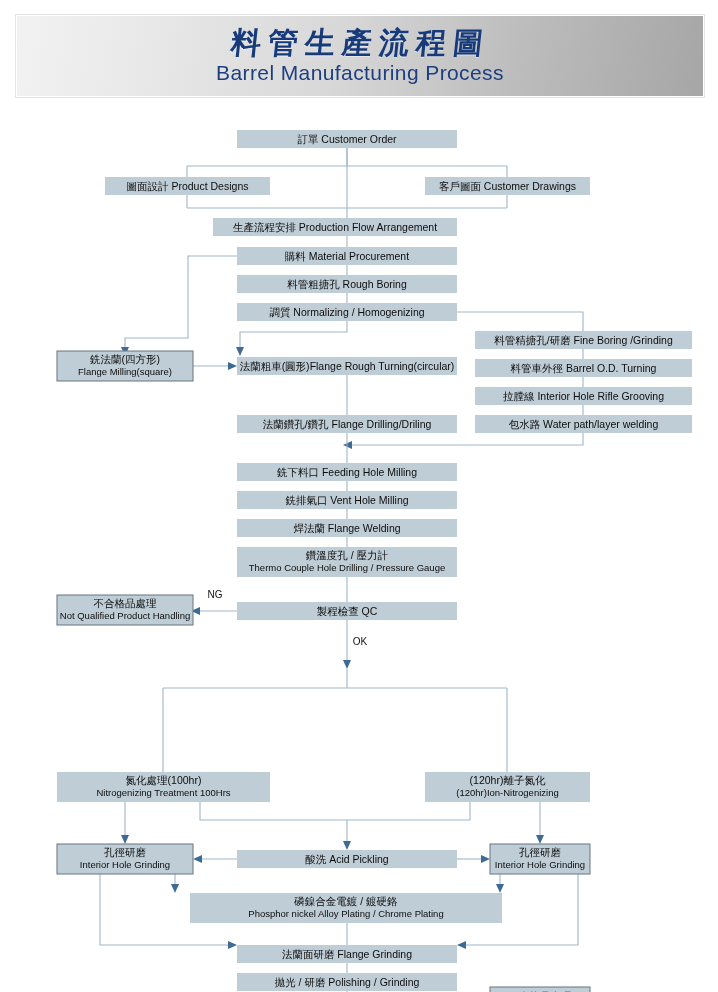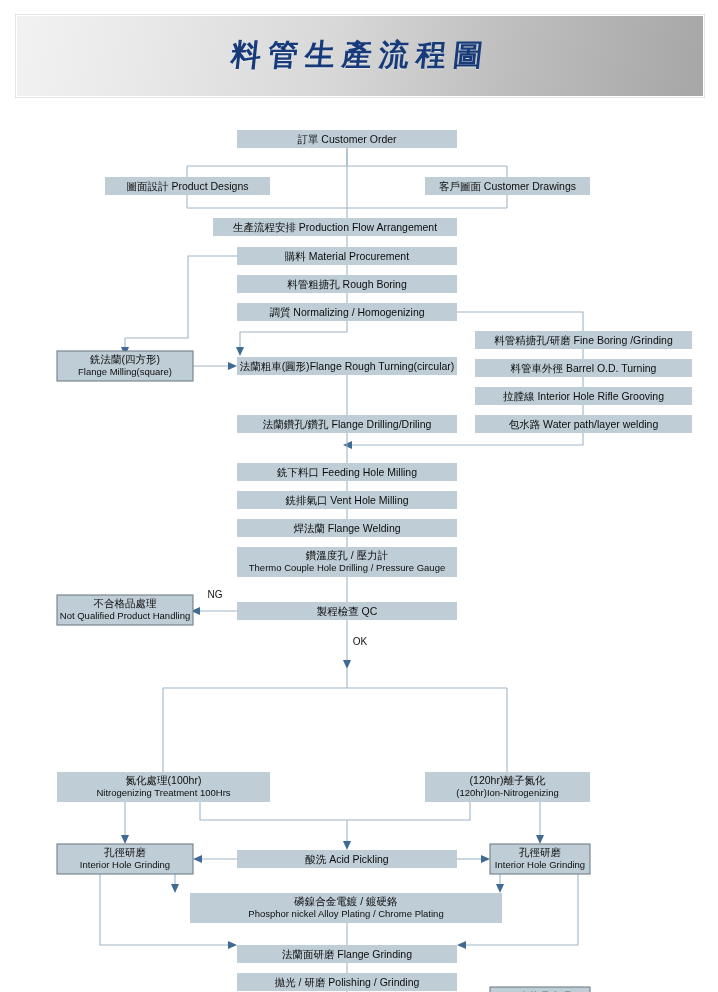--- a/index.html
+++ b/index.html
@@ -62,20 +62,21 @@
     font-size:10px;fill:#111;text-anchor:middle;
   }
 </style>
 </head>
 <body>
 
 <div id="page">
 
   <div id="banner">
     <div id="banner-cn">料管生產流程圖</div>
+    <div id="banner-en">Barrel Manufacturing Process</div>
   </div>
 
   <svg id="flow" viewBox="0 0 718 892">
 
     <defs>
       <marker id="arr" markerWidth="9" markerHeight="9" refX="7.5" refY="3.2" orient="auto">
         <path d="M0,0 L8,3.2 L0,6.4 Z" class="ahead"></path>
       </marker>
       <marker id="arrs" markerWidth="8" markerHeight="8" refX="6.6" refY="2.9" orient="auto">
         <path d="M0,0 L7,2.9 L0,5.8 Z" class="ahead"></path>

